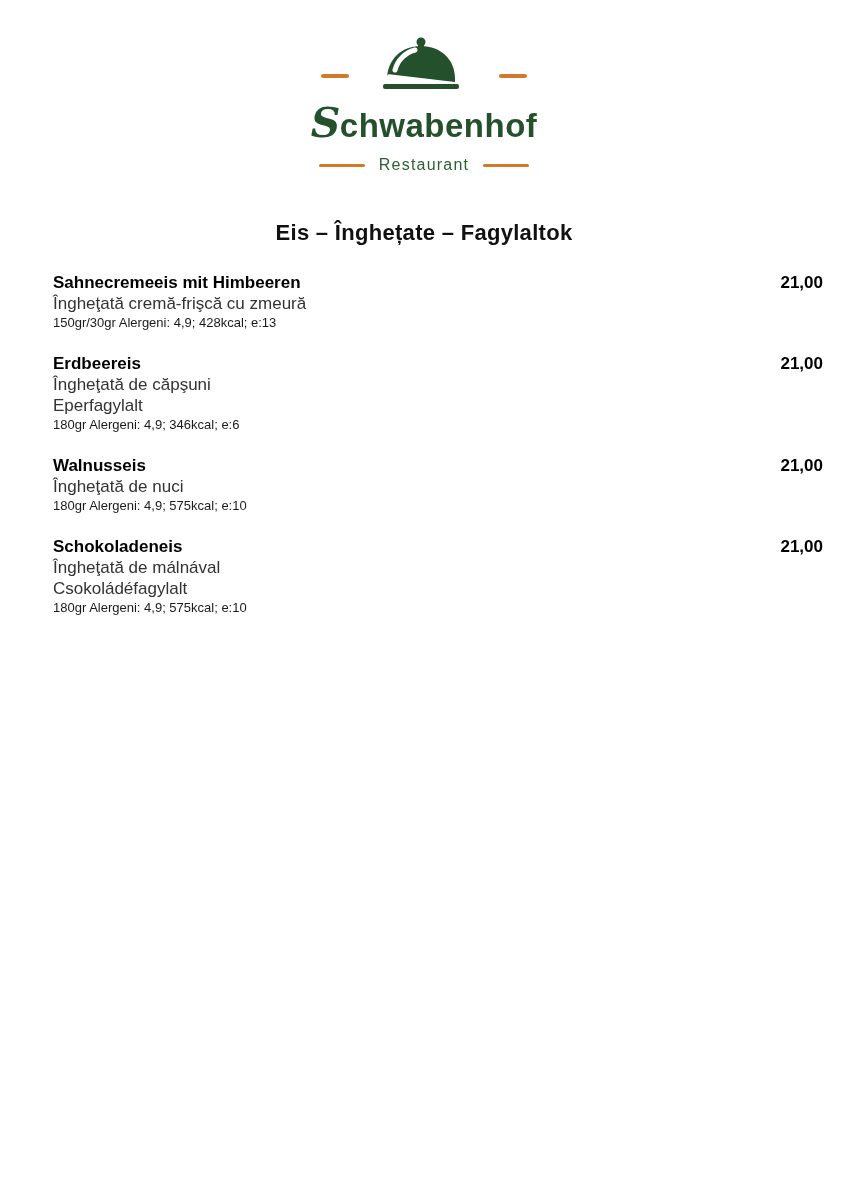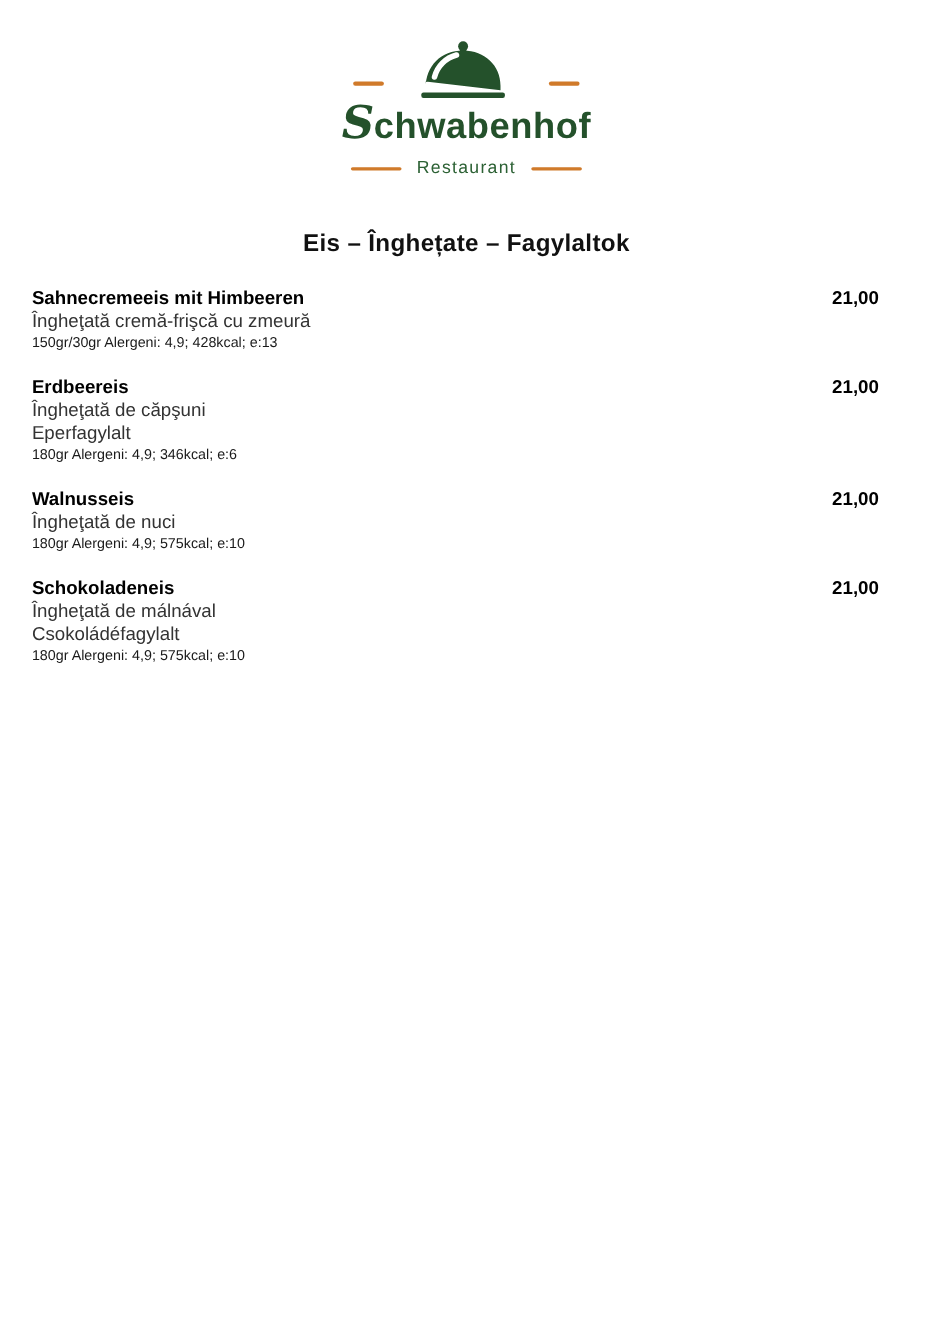--- a/index.html
+++ b/index.html
@@ -18,21 +18,21 @@
 
   
   .logo {
     padding-top: 36px;
     display: flex;
     flex-direction: column;
     align-items: center;
   }
   .logo-cloche-svg { display: block; }
   .brand {
-    margin-top: 4px;
+    margin-top: 16px;
     font-size: 33px;
     font-weight: bold;
     color: #24512b;
     line-height: 34px;
     letter-spacing: 0.5px;
   }
   .brand .fancy-s {
     font-family: "DejaVu Serif", serif;
     font-style: italic;
     font-size: 41px;
@@ -60,21 +60,21 @@
     margin-top: 46px;
     text-align: center;
     font-size: 22px;
     font-weight: bold;
     color: #111;
     letter-spacing: 0.3px;
   }
 
   
   .menu {
-    margin: 26px 25px 0 29px;
+    margin: 26px 25px 0 53px;
     width: 770px;
   }
   .menu-item { margin-bottom: 21px; }
   .item-head {
     display: flex;
     justify-content: space-between;
     align-items: baseline;
     line-height: 21px;
   }
   .item-name {

